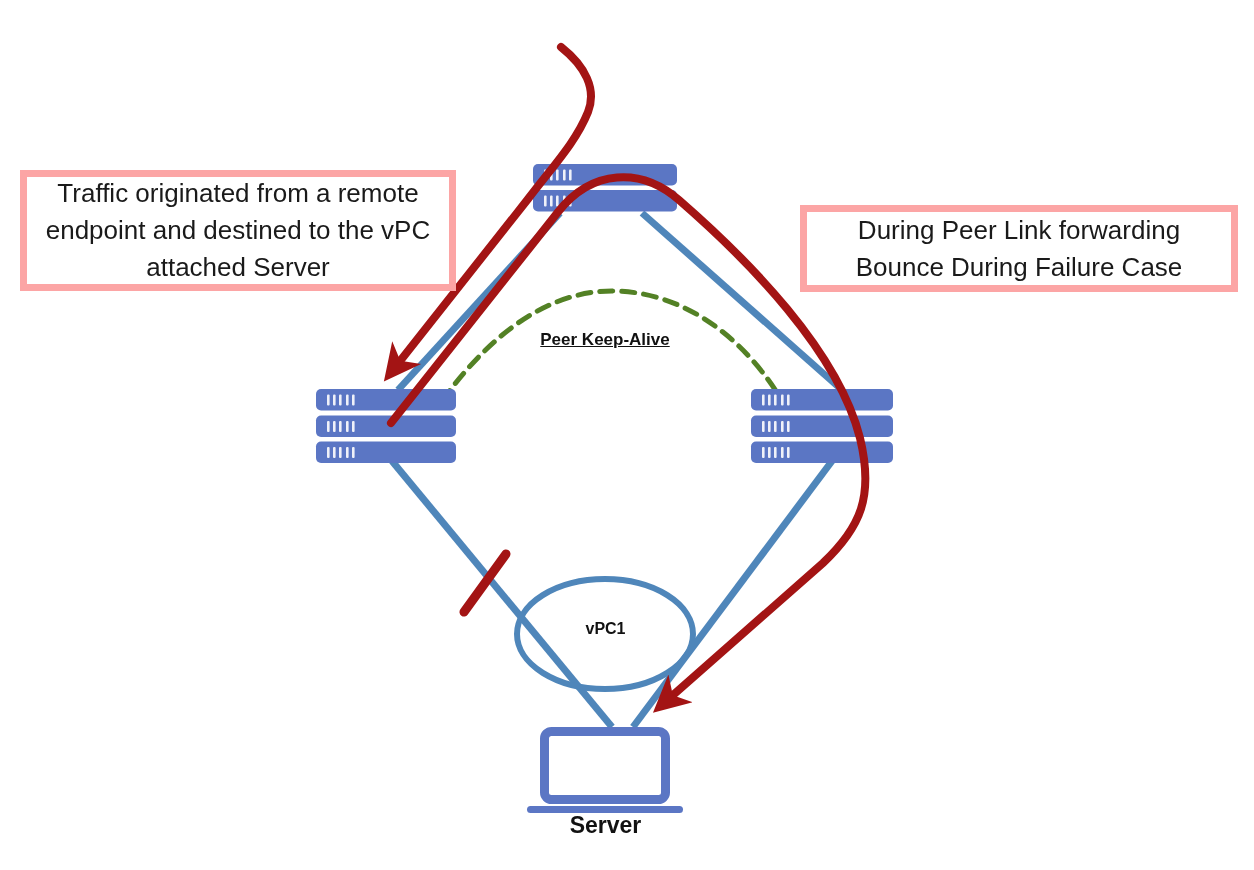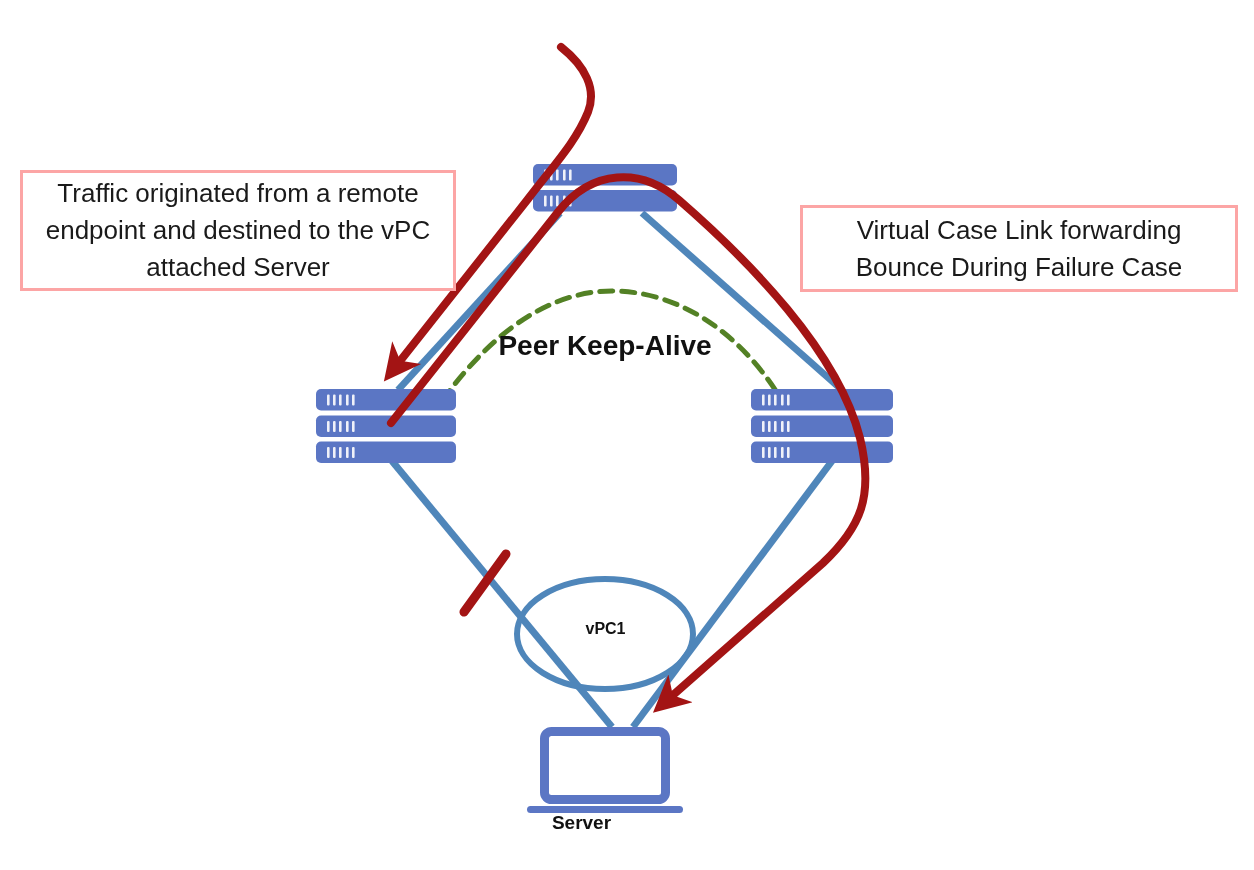--- a/index.html
+++ b/index.html
@@ -8,38 +8,38 @@
     width:1254px;height:870px;
     background:#ffffff;
     font-family:"Liberation Sans", sans-serif;
     overflow:hidden;
   }
   .canvas svg{position:absolute;left:0;top:0;}
   .callout{
     position:absolute;
     box-sizing:border-box;
     background:#ffffff;
-    border:3px solid #fca5a5;
+    border:7px solid #fca5a5;
     color:#1a1a1a;
     display:flex;align-items:center;justify-content:center;
     text-align:center;
     font-size:26px;line-height:37px;
     padding:2px 12px;
   }
   .callout-left{left:20px;top:170px;width:436px;height:121px;}
   .callout-right{left:800px;top:205px;width:438px;height:87px;}
   .lbl{
     position:absolute;
     color:#111111;
     font-weight:700;
     text-align:center;
   }
-  .lbl-keepalive{left:455px;top:330px;width:300px;font-size:28px;}
+  .lbl-keepalive{left:455px;top:330px;width:300px;font-size:17px;text-decoration:underline;}
   .lbl-vpc{left:545px;top:620px;width:121px;font-size:16px;}
-  .lbl-server{left:516px;top:812px;width:131px;font-size:19px;}
+  .lbl-server{left:540px;top:812px;width:131px;font-size:23px;}
 </style>
 </head>
 <body>
 
 <div class="canvas">
 
   <svg width="1254" height="870" viewBox="0 0 1254 870">
     <defs>
       <marker id="redArrow" viewBox="0 0 10 10" refX="6" refY="5" markerWidth="5" markerHeight="4.6" orient="auto-start-reverse">
         <path d="M0,0 L10,5 L0,10 L2.8,5 z" fill="#a31414"></path>
@@ -98,20 +98,20 @@
 
     <path d="M 391,423 L 558,212 C 592,169 641,167 679,200 C 748,260 838,351 860,438 C 874,496 861,527 823,563 L 664,703" fill="none" stroke="#a31414" stroke-width="8" stroke-linecap="round" marker-end="url(#redArrow)"></path>
 
     <path d="M 506,554 L 464,612" stroke="#a31414" stroke-width="9" stroke-linecap="round"></path>
   </svg>
 
   <div class="callout callout-left">
     <span>Traffic originated from a remote endpoint and destined to the vPC attached Server</span>
   </div>
   <div class="callout callout-right">
-    <span>Virtual Case Link forwarding Bounce During Failure Case</span>
+    <span>During Peer Link forwarding Bounce During Failure Case</span>
   </div>
 
   <div class="lbl lbl-keepalive">Peer Keep-Alive</div>
   <div class="lbl lbl-vpc">vPC1</div>
   <div class="lbl lbl-server">Server</div>
 
 </div>
 
 </body></html>

